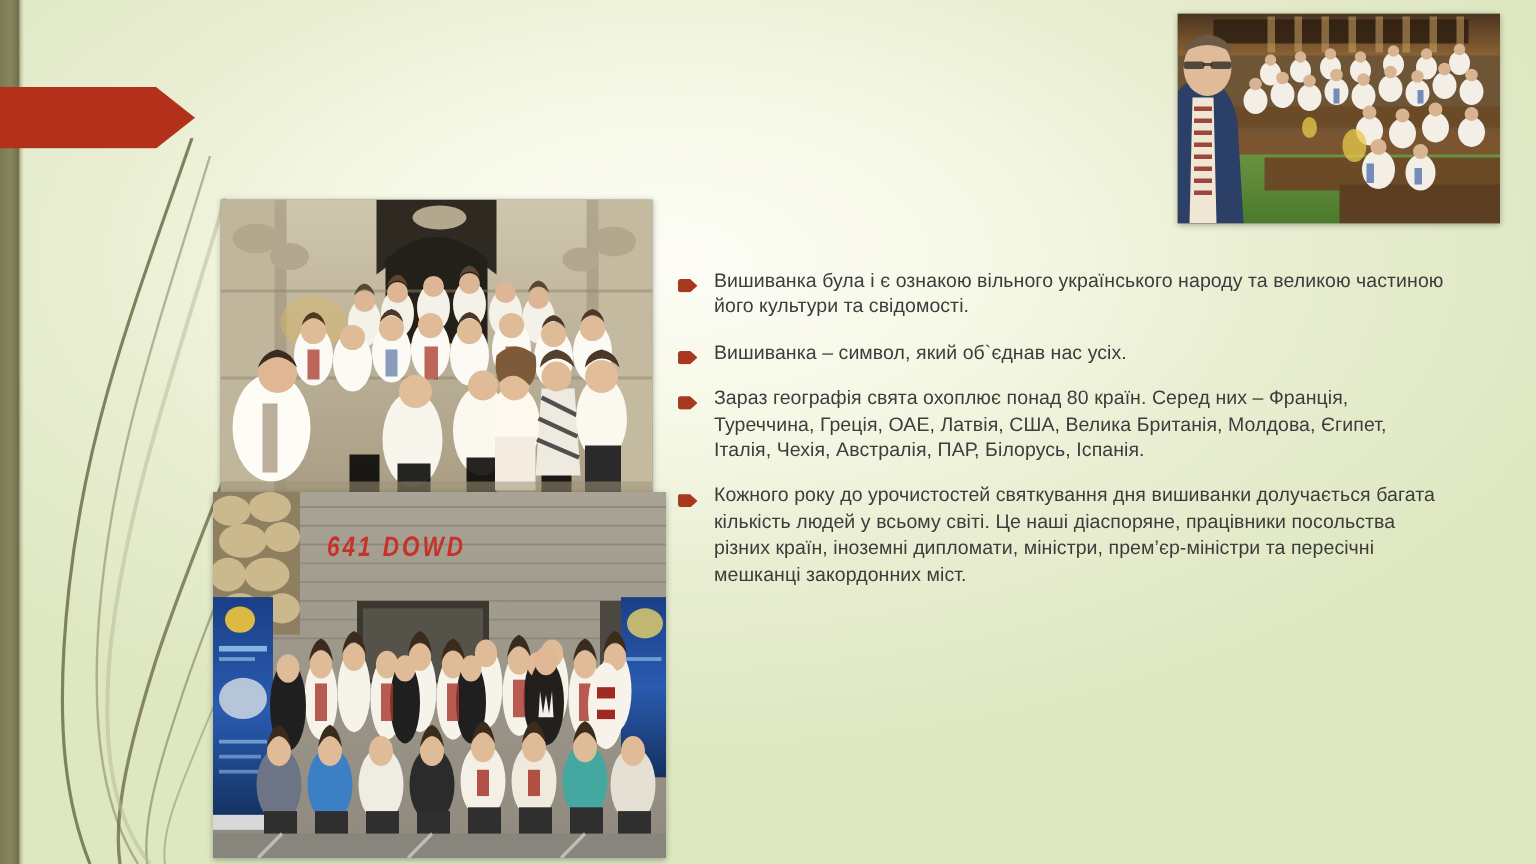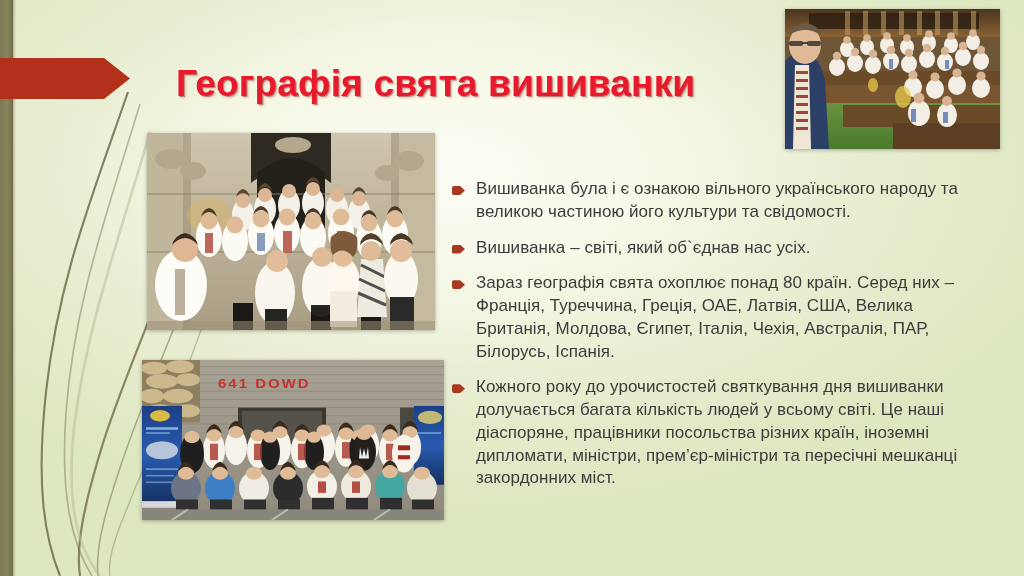--- a/index.html
+++ b/index.html
@@ -42,37 +42,37 @@
     position:absolute;left:176px;top:38px;width:600px;
     font-size:37px;font-weight:bold;color:#e8192c;
     letter-spacing:.2px;line-height:1.12;white-space:nowrap;
     text-shadow:1px 1px 0 rgba(140,20,20,.40), 2px 2px 2px rgba(120,30,20,.22);
   }
 
   
   .photo{position:absolute;overflow:hidden;background:#9a9a8a;box-shadow:0 1px 4px rgba(0,0,0,.30);}
   #photo-parliament{left:785px;top:9px;width:215px;height:140px;}
   #photo-hall{left:147px;top:133px;width:288px;height:197px;}
-  #photo-outdoor{left:142px;top:360px;width:302px;height:160px;}
+  #photo-outdoor{left:142px;top:328px;width:302px;height:244px;font-style:italic;}
   .photo svg{display:block;width:100%;height:100%;}
 
   
   .bullets{
     position:absolute;left:452px;top:178px;width:512px;
   }
   .bullet-row{display:flex;align-items:flex-start;margin-bottom:13px;}
   .bullet-mark{
     flex:0 0 auto;width:13px;height:9px;margin-top:8px;margin-right:11px;
     background:#a93821;
     clip-path:polygon(0 0, 8px 0, 13px 50%, 8px 100%, 0 100%);
     border-radius:2px 0 0 2px;
   }
   .bullet-text{
     flex:1 1 auto;
-    font-size:17px;line-height:1.34;color:#3c3c3c;
+    font-size:13px;line-height:1.34;color:#3c3c3c;
     letter-spacing:.05px;
   }
   #b1 .bullet-text{width:460px;}
   #b3 .bullet-text{width:498px;}
   #b4 .bullet-text{width:498px;}
 </style>
 </head>
 <body>
 
 <div id="slide">
@@ -82,21 +82,20 @@
 
   <svg class="grass" viewBox="0 0 210 484" preserveAspectRatio="none">
     <path d="M128 0 C 90 110, 58 190, 46 300 C 36 392, 44 444, 60 484" fill="none" stroke="#6f6d4a" stroke-width="2.1" opacity=".85"></path>
     <path d="M140 12 C 104 130, 74 214, 66 320 C 60 404, 72 452, 92 484" fill="none" stroke="#8d8b68" stroke-width="1.6" opacity=".6"></path>
     <path d="M196 96 C 168 190, 130 268, 104 348 C 82 418, 76 456, 80 484" fill="none" stroke="#6f6d4a" stroke-width="2.2" opacity=".8"></path>
     <path d="M205 150 C 178 236, 142 306, 118 382 C 100 436, 96 462, 98 484" fill="none" stroke="#77754f" stroke-width="1.5" opacity=".55"></path>
     <path d="M150 40 C 118 150, 86 236, 74 336 C 66 414, 78 456, 100 484" fill="none" stroke="#b9bb9a" stroke-width="2.6" opacity=".55"></path>
     <path d="M210 210 C 186 290, 152 352, 128 414 C 112 452, 108 470, 110 484" fill="none" stroke="#8b8963" stroke-width="1.3" opacity=".5"></path>
   </svg>
 
-  <h1 class="title">Географія свята вишиванки</h1>
 
   <div class="arrow-banner"></div>
 
   <div class="photo" id="photo-parliament">
     <svg viewBox="0 0 215 140" preserveAspectRatio="none">
       <defs>
         <linearGradient id="pwood" x1="0" y1="0" x2="0" y2="1">
           <stop offset="0" stop-color="#4a3420"></stop>
             <stop offset="1" stop-color="#8a6234"></stop>
         </linearGradient>
@@ -545,21 +544,21 @@
     </svg>
   </div>
 
   <div class="bullets">
     <div class="bullet-row" id="b1">
       <span class="bullet-mark"></span>
       <span class="bullet-text">Вишиванка була і є ознакою вільного українського народу та великою частиною його культури та свідомості.</span>
     </div>
     <div class="bullet-row" id="b2">
       <span class="bullet-mark"></span>
-      <span class="bullet-text">Вишиванка – світі, який об`єднав нас усіх.</span>
+      <span class="bullet-text">Вишиванка – символ, який об`єднав нас усіх.</span>
     </div>
     <div class="bullet-row" id="b3">
       <span class="bullet-mark"></span>
       <span class="bullet-text">Зараз географія свята охоплює понад 80 країн. Серед них –  Франція, Туреччина, Греція, ОАЕ, Латвія, США, Велика Британія, Молдова, Єгипет, Італія, Чехія, Австралія, ПАР, Білорусь, Іспанія.</span>
     </div>
     <div class="bullet-row" id="b4">
       <span class="bullet-mark"></span>
       <span class="bullet-text">Кожного року до урочистостей святкування дня вишиванки долучається багата кількість людей у всьому світі. Це наші діаспоряне, працівники посольства різних країн, іноземні дипломати, міністри, прем’єр-міністри та пересічні мешканці закордонних міст.</span>
     </div>
   </div>

